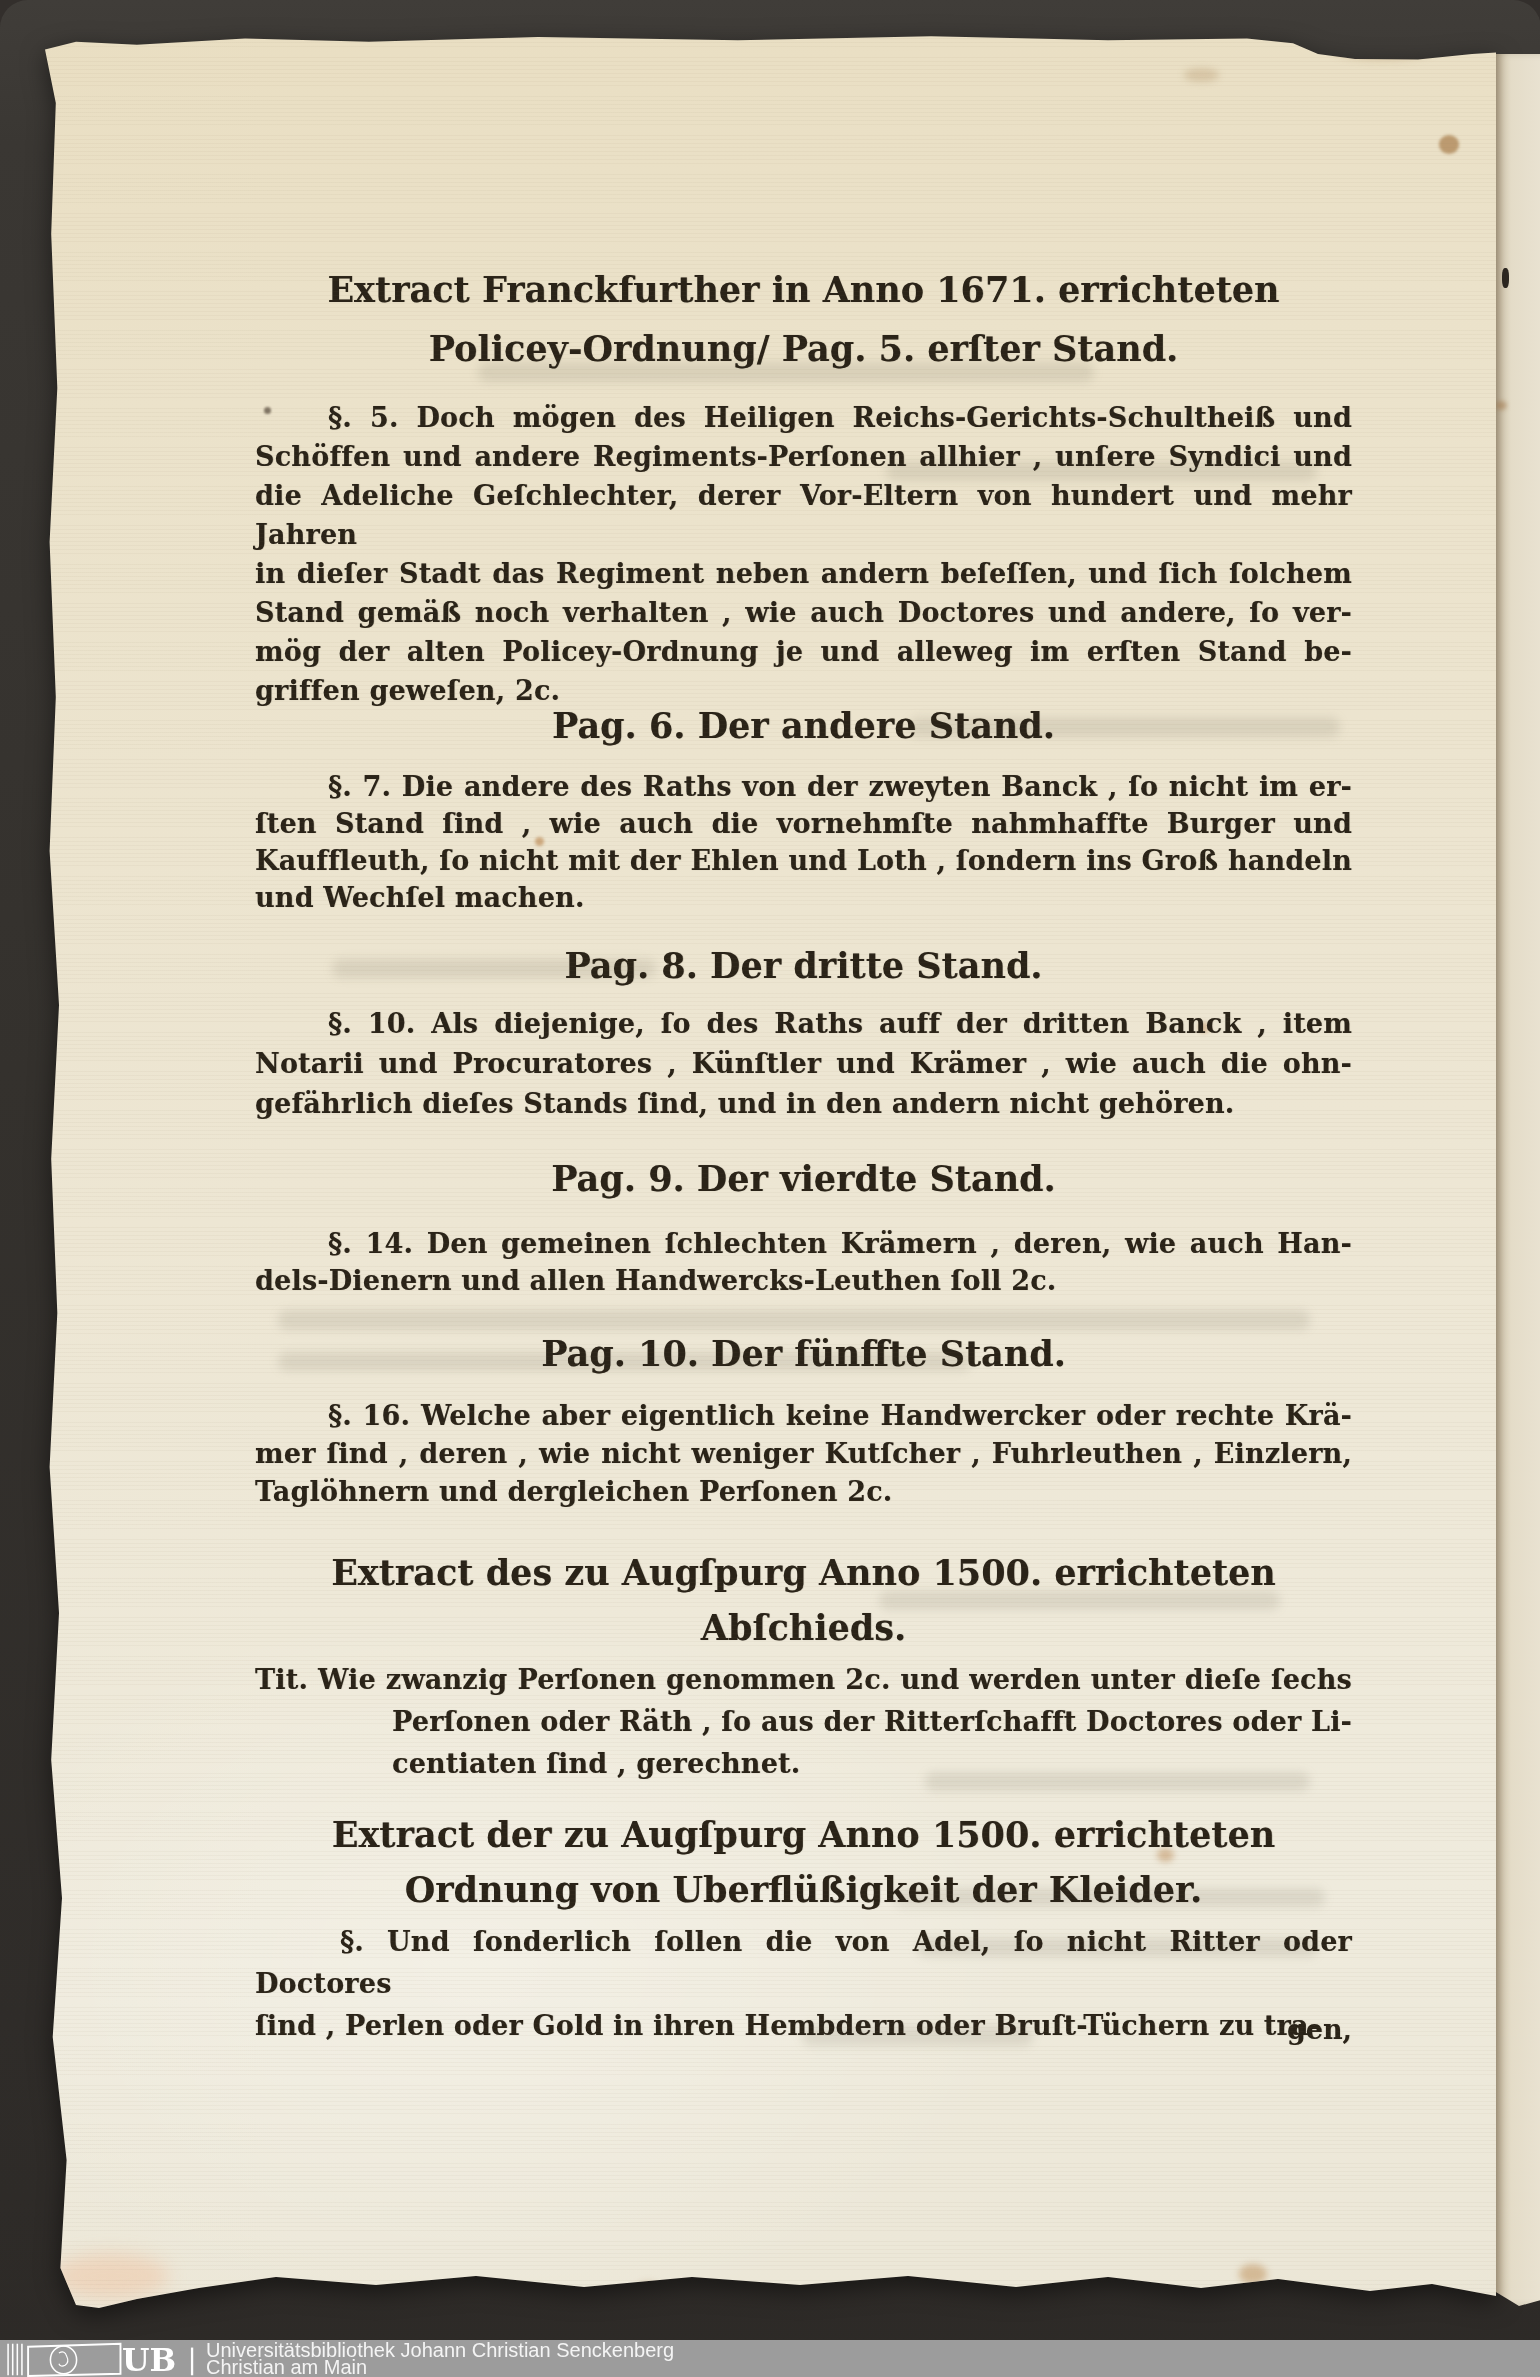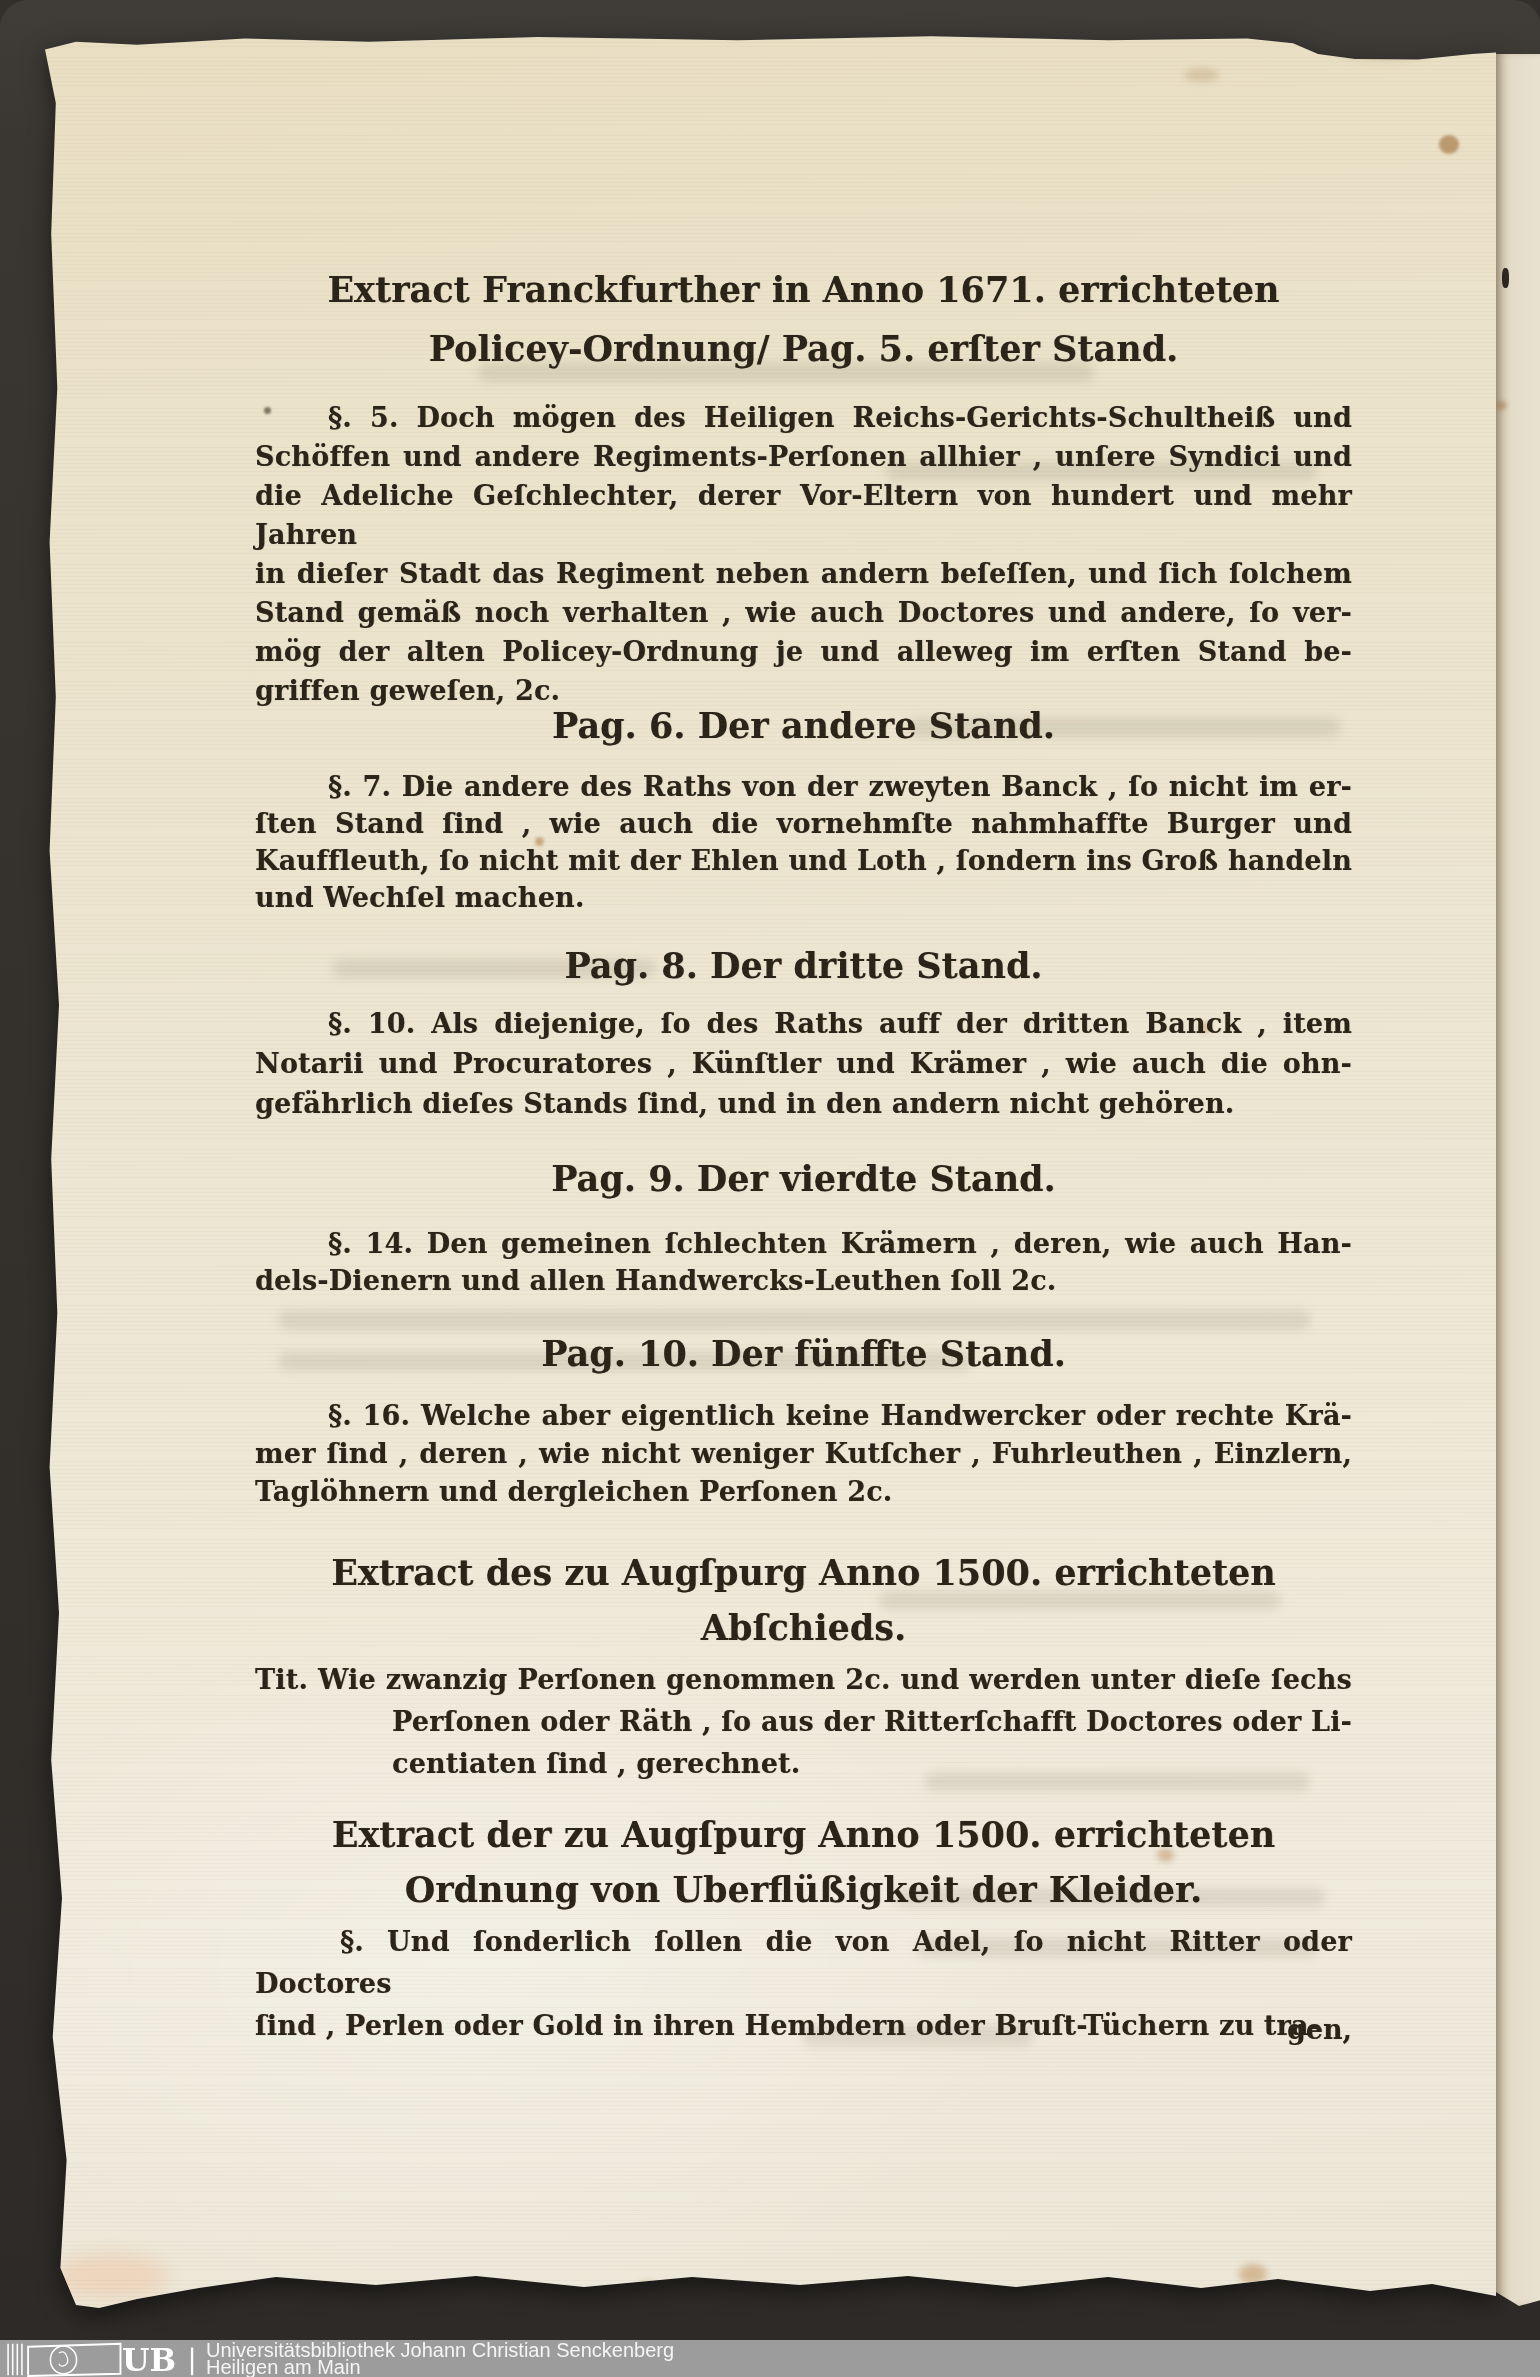--- a/index.html
+++ b/index.html
@@ -206,18 +206,18 @@
           <path d="M30,6 L150,2 L150,41 L30,44 Z" stroke-width="2.5"></path>
           <ellipse cx="76" cy="23" rx="17" ry="18"></ellipse>
           <path d="M70,14 q8,-4 10,4 q4,8 -2,12 q-6,3 -8,-2" stroke-width="1.5"></path>
         </g>
         <text x="152" y="38" font-family="DejaVu Serif, serif" font-weight="bold" font-size="41" fill="#ffffff">UB</text>
         <line x1="243" y1="7" x2="243" y2="43" stroke="#ffffff" stroke-width="3"></line>
       </svg>
     </div>
     <div class="footer-text">
       <div>Universitätsbibliothek Johann Christian Senckenberg</div>
-      <div>Heiligen am Main</div>
+      <div>Christian am Main</div>
     </div>
   </div>
 
 </div>
 
 
 </body></html>

